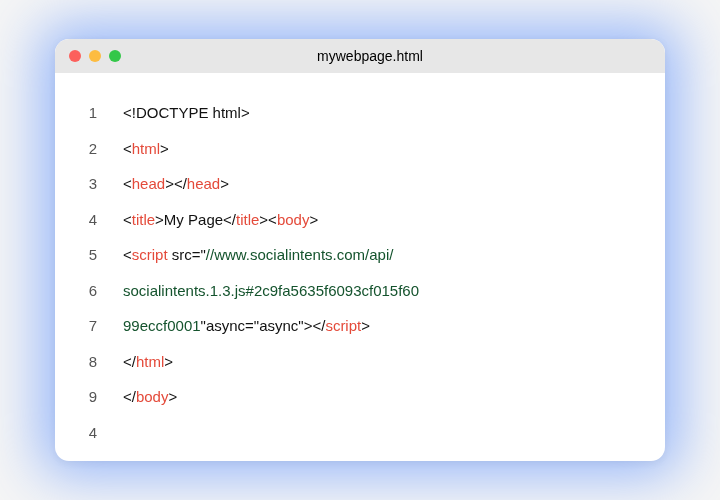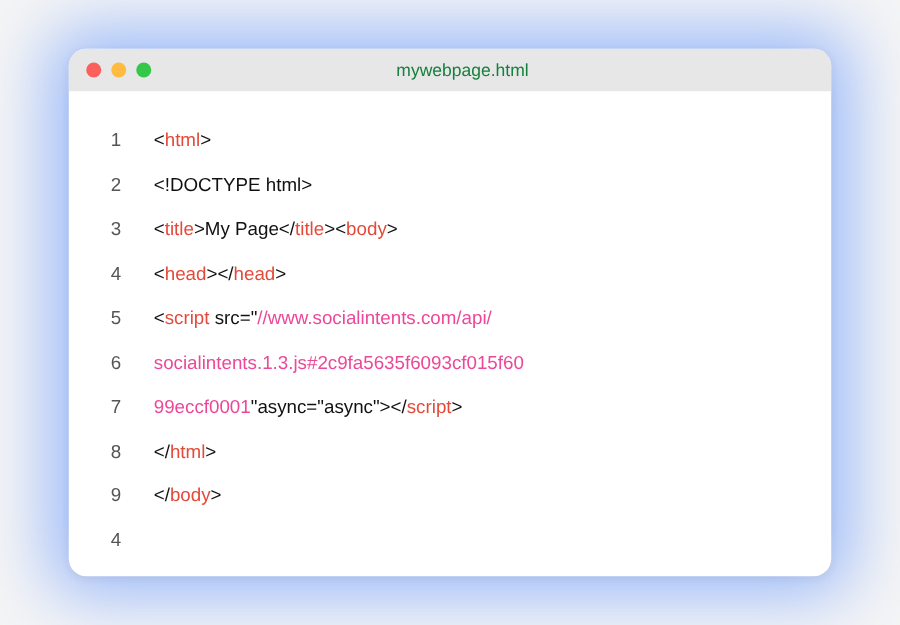--- a/index.html
+++ b/index.html
@@ -57,21 +57,21 @@
       border-radius: 50%;
     }
     .dot.red { background: #fc605c; }
     .dot.yellow { background: #fdbc40; }
     .dot.green { background: #34c749; }
     .title {
       position: absolute;
       left: 0;
       right: 0;
       text-align: center;
-      color: #15803d;
+      color: #000000;
       font-size: 14px;
       pointer-events: none;
       padding-left: 20px;
     }
     .code-area {
       display: flex;
       padding: 22px 18px 10px 18px;
       height: calc(100% - 34px);
     }
     .gutter {
@@ -92,21 +92,21 @@
       flex-direction: column;
     }
     .code-line {
       height: 35.5px;
       line-height: 35.5px;
       font-size: 15px;
       color: #111;
       white-space: nowrap;
     }
     .tag { color: #e44a3a; }
-    .str { color: #ec4899; }
+    .str { color: #14532d; }
     .txt { color: #111; }
   </style>
 </head>
 <body>
 
 <div class="glow"></div>
 
 <div class="editor-window">
   <div class="titlebar">
     <div class="traffic-lights">
@@ -124,24 +124,24 @@
         <div class="lineno">3</div>
         <div class="lineno">4</div>
         <div class="lineno">5</div>
         <div class="lineno">6</div>
         <div class="lineno">7</div>
         <div class="lineno">8</div>
         <div class="lineno">9</div>
         <div class="lineno">4</div>
       </div>
     <div class="code-lines" id="codelines">
+        <div class="code-line"><span class="txt">&lt;!DOCTYPE html&gt;</span></div>
         <div class="code-line"><span class="txt">&lt;</span><span class="tag">html</span><span class="txt">&gt;</span></div>
-        <div class="code-line"><span class="txt">&lt;!DOCTYPE html&gt;</span></div>
+        <div class="code-line"><span class="txt">&lt;</span><span class="tag">head</span><span class="txt">&gt;&lt;/</span><span class="tag">head</span><span class="txt">&gt;</span></div>
         <div class="code-line"><span class="txt">&lt;</span><span class="tag">title</span><span class="txt">&gt;My Page&lt;/</span><span class="tag">title</span><span class="txt">&gt;&lt;</span><span class="tag">body</span><span class="txt">&gt;</span></div>
-        <div class="code-line"><span class="txt">&lt;</span><span class="tag">head</span><span class="txt">&gt;&lt;/</span><span class="tag">head</span><span class="txt">&gt;</span></div>
         <div class="code-line"><span class="txt">&lt;</span><span class="tag">script</span><span class="txt"> src="</span><span class="str">//www.socialintents.com/api/</span></div>
         <div class="code-line"><span class="str">socialintents.1.3.js#2c9fa5635f6093cf015f60</span></div>
         <div class="code-line"><span class="str">99eccf0001</span><span class="txt">"async="async"&gt;&lt;/</span><span class="tag">script</span><span class="txt">&gt;</span></div>
         <div class="code-line"><span class="txt"> &lt;/</span><span class="tag">html</span><span class="txt">&gt;</span></div>
         <div class="code-line"><span class="txt">&lt;/</span><span class="tag">body</span><span class="txt">&gt;</span></div>
       </div>
   </div>
 </div>
 
 </body></html>

